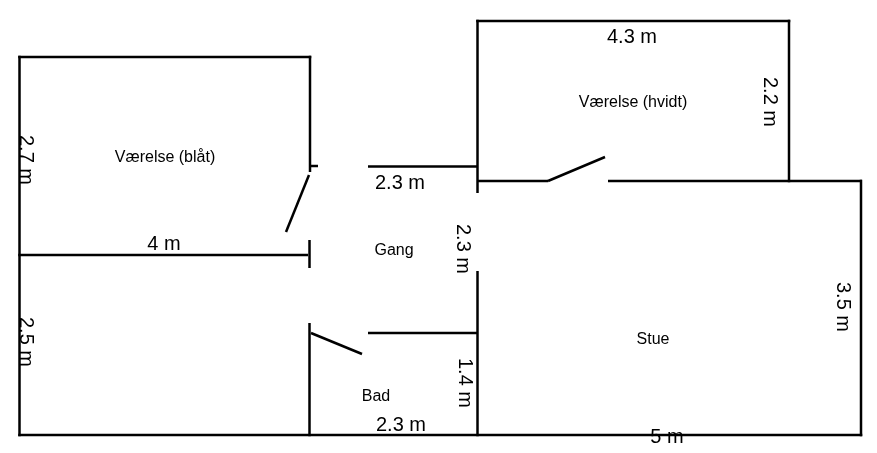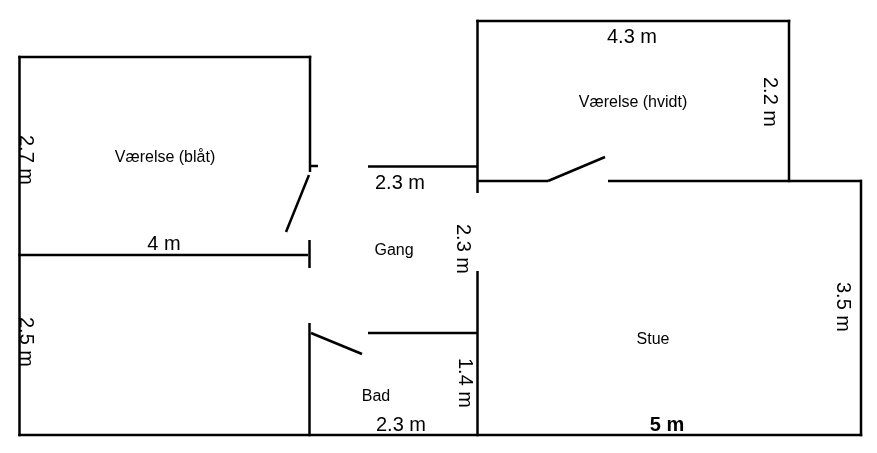--- a/index.html
+++ b/index.html
@@ -77,21 +77,21 @@
   <div class="lbl room" style="left:165px; top:157px;">Værelse (blåt)</div>
   <div class="lbl room" style="left:633px; top:102px;">Værelse (hvidt)</div>
   <div class="lbl room" style="left:394px; top:250px;">Gang</div>
   <div class="lbl room" style="left:653px; top:307px;margin-top:32px;">Stue</div>
   <div class="lbl room" style="left:376px; top:383px;margin-top:13px;">Bad</div>
 
   <div class="lbl dim" style="left:164px; top:243px;">4 m</div>
   <div class="lbl dim" style="left:400px; top:182px;">2.3 m</div>
   <div class="lbl dim" style="left:632px; top:36px;text-align:right;">4.3 m</div>
   <div class="lbl dim" style="left:401px; top:424px;">2.3 m</div>
-  <div class="lbl dim" style="left:667px; top:424px;font-weight:bold;">5 m</div>
+  <div class="lbl dim" style="left:667px; top:436px;">5 m</div>
 
   <div class="lbl dim vert" style="left:27px;  top:160px;">2.7 m</div>
   <div class="lbl dim vert" style="left:771px; top:102px;">2.2 m</div>
   <div class="lbl dim vert" style="left:464px; top:249px;">2.3 m</div>
   <div class="lbl dim vert" style="left:844px; top:307px;">3.5 m</div>
   <div class="lbl dim vert" style="left:27px;  top:342px;">2.5 m</div>
   <div class="lbl dim vert" style="left:466px; top:383px;">1.4 m</div>
 
 </div>
 

